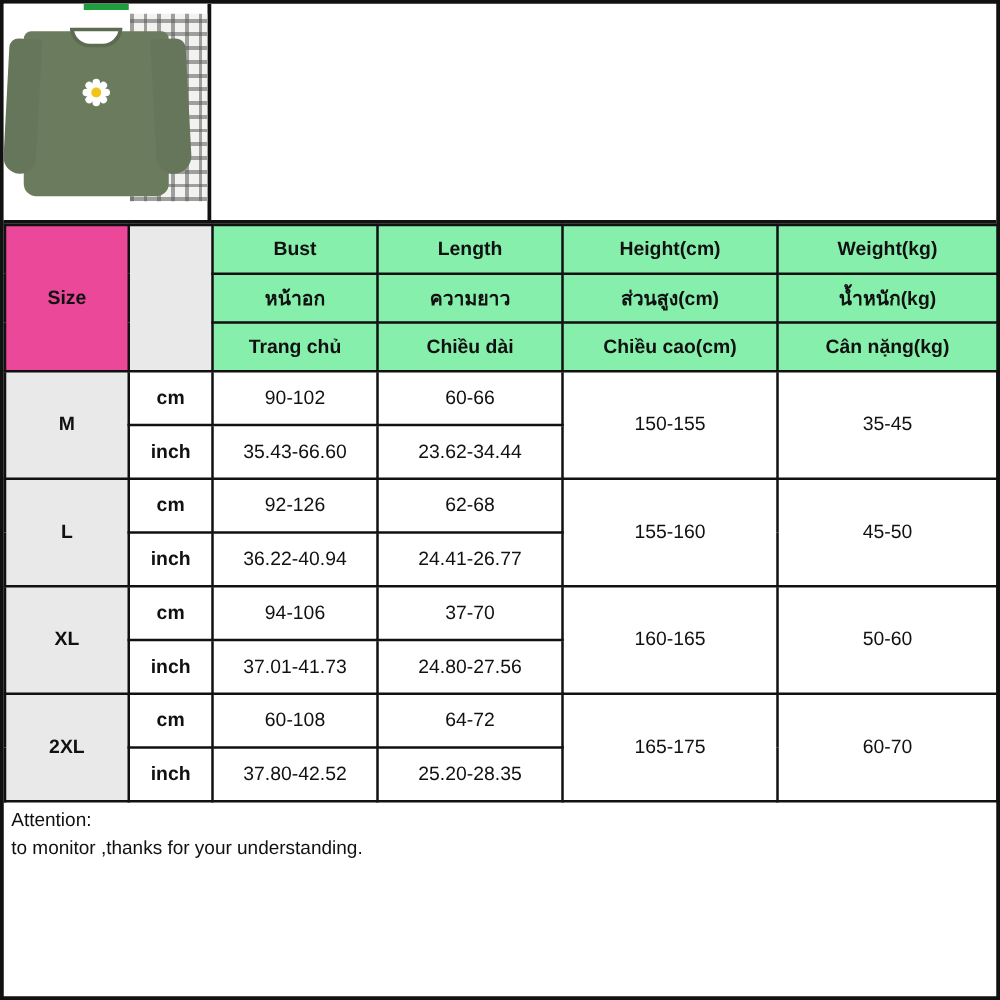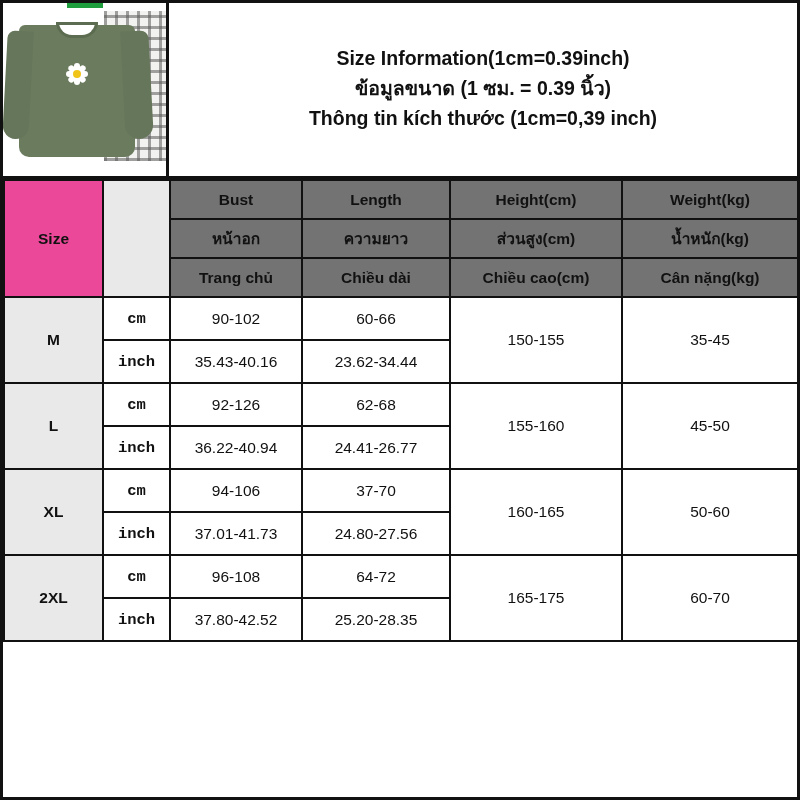--- a/index.html
+++ b/index.html
@@ -170,38 +170,37 @@
     padding: 2px 2px;
   }
   .col-size   { width: 99px; }
   .col-unit   { width: 67px; }
   .col-bust   { width: 132px; }
   .col-length { width: 148px; }
   .col-height { width: 172px; }
   .col-weight { width: 176px; }
 
   .hdr-cell {
-    background: #737373;
+    background: #86efac;
     font-weight: bold;
     height: 33px;
   }
   .hdr-size {
     background: #ec4899;
     font-weight: bold;
     font-size: 27px;
   }
   .size-cell {
     background: #e9e9e9;
     font-weight: bold;
     font-size: 19px;
   }
   .unit-cell {
     font-weight: bold;
     font-size: 14.5px;
-    font-family: Liberation Mono, monospace;
   }
   .val-cell { font-size: 16px; }
   .span-cell { font-size: 16px; }
   .row-h { height: 43px; }
 
   
   .attention {
     padding: 4px 6px 0 6px;
     font-size: 15.2px;
     line-height: 21.5px;
@@ -228,25 +227,20 @@
           <span class="petal" style="transform:rotate(135deg)"></span>
           <span class="petal" style="transform:rotate(180deg)"></span>
           <span class="petal" style="transform:rotate(225deg)"></span>
           <span class="petal" style="transform:rotate(270deg)"></span>
           <span class="petal" style="transform:rotate(315deg)"></span>
           <span class="core"></span>
         </div>
       </div>
     </div>
 
-    <div class="title-block">
-      <div class="title-line">Size Information(1cm=0.39inch)</div>
-      <div class="title-line">ข้อมูลขนาด (1 ซม. = 0.39 นิ้ว)</div>
-      <div class="title-line">Thông tin kích thước (1cm=0,39 inch)</div>
-    </div>
   </div>
 
   <table class="size-table">
     <colgroup>
       <col class="col-size">
         <col class="col-unit">
         <col class="col-bust">
       <col class="col-length">
         <col class="col-height">
         <col class="col-weight">
@@ -276,21 +270,21 @@
       <tr class="row-h">
         <td class="size-cell" rowspan="2">M</td>
         <td class="unit-cell">cm</td>
         <td class="val-cell">90-102</td>
         <td class="val-cell">60-66</td>
         <td class="span-cell" rowspan="2">150-155</td>
         <td class="span-cell" rowspan="2">35-45</td>
       </tr>
       <tr class="row-h">
         <td class="unit-cell">inch</td>
-        <td class="val-cell">35.43-40.16</td>
+        <td class="val-cell">35.43-66.60</td>
         <td class="val-cell">23.62-34.44</td>
       </tr>
 
       <tr class="row-h">
         <td class="size-cell" rowspan="2">L</td>
         <td class="unit-cell">cm</td>
         <td class="val-cell">92-126</td>
         <td class="val-cell">62-68</td>
         <td class="span-cell" rowspan="2">155-160</td>
         <td class="span-cell" rowspan="2">45-50</td>
@@ -311,29 +305,31 @@
       </tr>
       <tr class="row-h">
         <td class="unit-cell">inch</td>
         <td class="val-cell">37.01-41.73</td>
         <td class="val-cell">24.80-27.56</td>
       </tr>
 
       <tr class="row-h">
         <td class="size-cell" rowspan="2">2XL</td>
         <td class="unit-cell">cm</td>
-        <td class="val-cell">96-108</td>
+        <td class="val-cell">60-108</td>
         <td class="val-cell">64-72</td>
         <td class="span-cell" rowspan="2">165-175</td>
         <td class="span-cell" rowspan="2">60-70</td>
       </tr>
       <tr class="row-h">
         <td class="unit-cell">inch</td>
         <td class="val-cell">37.80-42.52</td>
         <td class="val-cell">25.20-28.35</td>
       </tr>
     </tbody>
   </table>
 
   <div class="attention">
+    <div>Attention:</div>
+    <div>to monitor ,thanks for your understanding.</div>
   </div>
 
 </div>
 
 </body></html>

